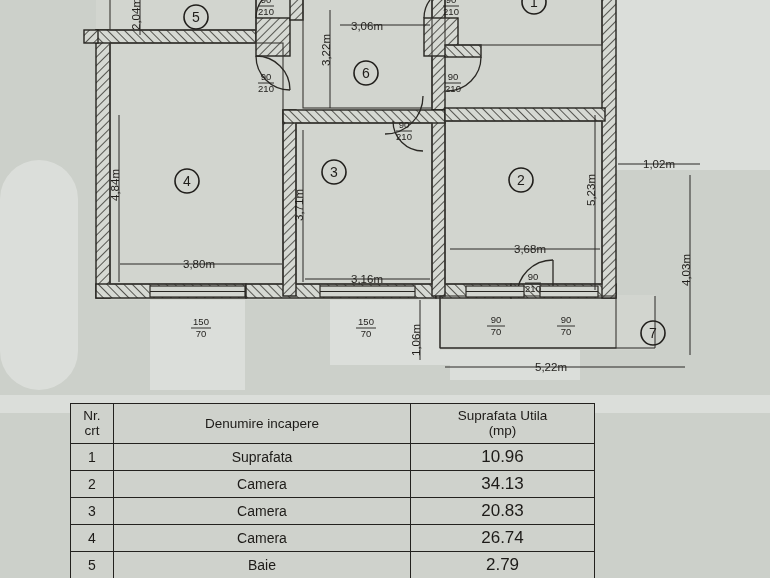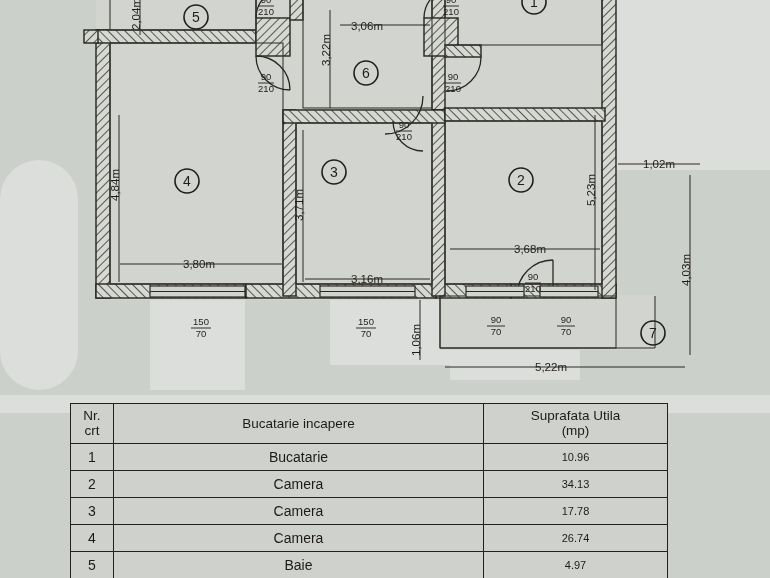--- a/index.html
+++ b/index.html
@@ -14,36 +14,36 @@
   
   .wm{position:absolute;background:rgba(255,255,255,.30);pointer-events:none;}
   .wm-txt{position:absolute;color:rgba(255,255,255,.34);
     font-family:"Liberation Sans",sans-serif;font-weight:700;
     font-size:150px;line-height:1;letter-spacing:2px;pointer-events:none;}
 
   
   #plan{position:absolute;left:0;top:0;width:770px;height:400px;}
 
   
-  #tbl-wrap{position:absolute;left:70px;top:403px;width:598px;}
+  #tbl-wrap{position:absolute;left:70px;top:403px;width:525px;}
   table{border-collapse:collapse;width:100%;background:#cfd2cc;}
   th,td{
     border:1.4px solid #23211e;
     color:#1d1b18;
     font-size:13.5px;
     text-align:center;
     padding:2px 0 3px;
     font-family:"Liberation Sans",sans-serif;
   }
   th{font-weight:400;font-size:13.5px;}
   .c-nr{width:42px;}
   .c-val{width:183px;margin-top:23px;}
   thead th{padding:4px 0 5px;line-height:1.12;}
   tbody td{height:21px;}
-  .num{font-size:11px;}
+  .num{font-size:17px;}
   .nm{font-size:14px;}
   .idx{font-size:14px;}
 </style>
 </head>
 <body>
 
 <div id="stage">
 
   <div class="wm" style="left:0;top:160px;width:78px;height:230px;border-radius:40px;"></div>
   <div class="wm" style="left:150px;top:175px;width:95px;height:215px;"></div>
@@ -256,50 +256,50 @@
   </svg>
 
   <div id="tbl-wrap">
     <table>
       <thead>
         <tr>
           <th class="c-nr">
             <div>Nr.</div>
             <div>crt</div>
           </th>
-          <th>Bucatarie incapere</th>
+          <th>Denumire incapere</th>
           <th class="c-val">
             <div>Suprafata Utila</div>
             <div>(mp)</div>
           </th>
         </tr>
       </thead>
       <tbody id="tbody">
           <tr>
             <td class="c-nr idx">1</td>
-            <td class="nm">Bucatarie</td>
+            <td class="nm">Suprafata</td>
             <td class="c-val num">10.96</td>
           </tr>
           <tr>
             <td class="c-nr idx">2</td>
             <td class="nm">Camera</td>
             <td class="c-val num">34.13</td>
           </tr>
           <tr>
             <td class="c-nr idx">3</td>
             <td class="nm">Camera</td>
-            <td class="c-val num">17.78</td>
+            <td class="c-val num">20.83</td>
           </tr>
           <tr>
             <td class="c-nr idx">4</td>
             <td class="nm">Camera</td>
             <td class="c-val num">26.74</td>
           </tr>
           <tr>
             <td class="c-nr idx">5</td>
             <td class="nm">Baie</td>
-            <td class="c-val num">4.97</td>
+            <td class="c-val num">2.79</td>
           </tr>
         </tbody>
     </table>
   </div>
 
 </div>
 
 </body></html>

